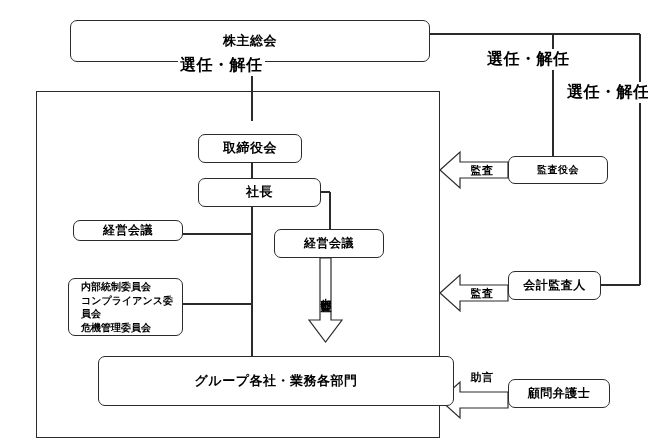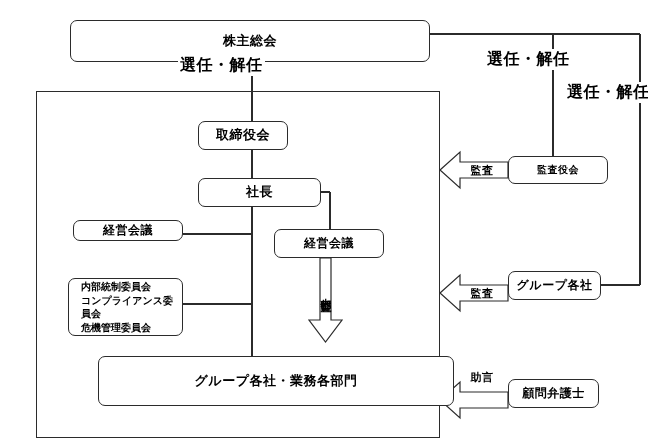--- a/index.html
+++ b/index.html
@@ -132,21 +132,21 @@
       <polygon points="440,400 460,382 460,392 508,392 508,408 460,408 460,418"></polygon>
 
       <polygon points="320,258 331,258 331,320 342,320 325.5,342 309,320 320,320"></polygon>
     </g>
   </svg>
 
   <div class="node" style="left:70px; top:20px; width:360px; height:42px; font-size:13px;">
     <span class="node-label">株主総会</span>
   </div>
 
-  <div class="node" style="left:198px; top:121px; width:90px; height:29px; font-size:13px;">
+  <div class="node" style="left:198px; top:134px; width:104px; height:29px; font-size:13px;">
     <span class="node-label">取締役会</span>
   </div>
 
   <div class="node" style="left:198px; top:178px; width:123px; height:29px; font-size:13px;">
     <span class="node-label">社長</span>
   </div>
 
   <div class="node" style="left:73px; top:220px; width:110px; height:21px; font-size:12px;">
     <span class="node-label">経営会議</span>
   </div>
@@ -163,24 +163,24 @@
 
   <div class="node" style="left:98px; top:356px; width:356px; height:50px; font-size:13px;">
     <span class="node-label">グループ各社・業務各部門</span>
   </div>
 
   <div class="node" style="left:508px; top:156px; width:100px; height:28px; font-size:10px;">
     <span class="node-label">監査役会</span>
   </div>
 
   <div class="node" style="left:508px; top:271px; width:93px; height:29px; font-size:12px;">
-    <span class="node-label">グループ各社</span>
+    <span class="node-label">会計監査人</span>
   </div>
 
-  <div class="node" style="left:508px; top:379px; width:91px; height:29px; font-size:12px;">
+  <div class="node" style="left:508px; top:379px; width:102px; height:29px; font-size:12px;">
     <span class="node-label">顧問弁護士</span>
   </div>
 
   <div class="edge-label" style="left:178px; top:55px;">選任・解任</div>
 
   <div class="edge-label" style="left:485px; top:49px;">選任・解任</div>
 
   <div class="edge-label" style="left:565px; top:82px;">選任・解任</div>
 
   <div class="arrow-text" style="left:458px; top:163px; width:48px;">監査</div>

